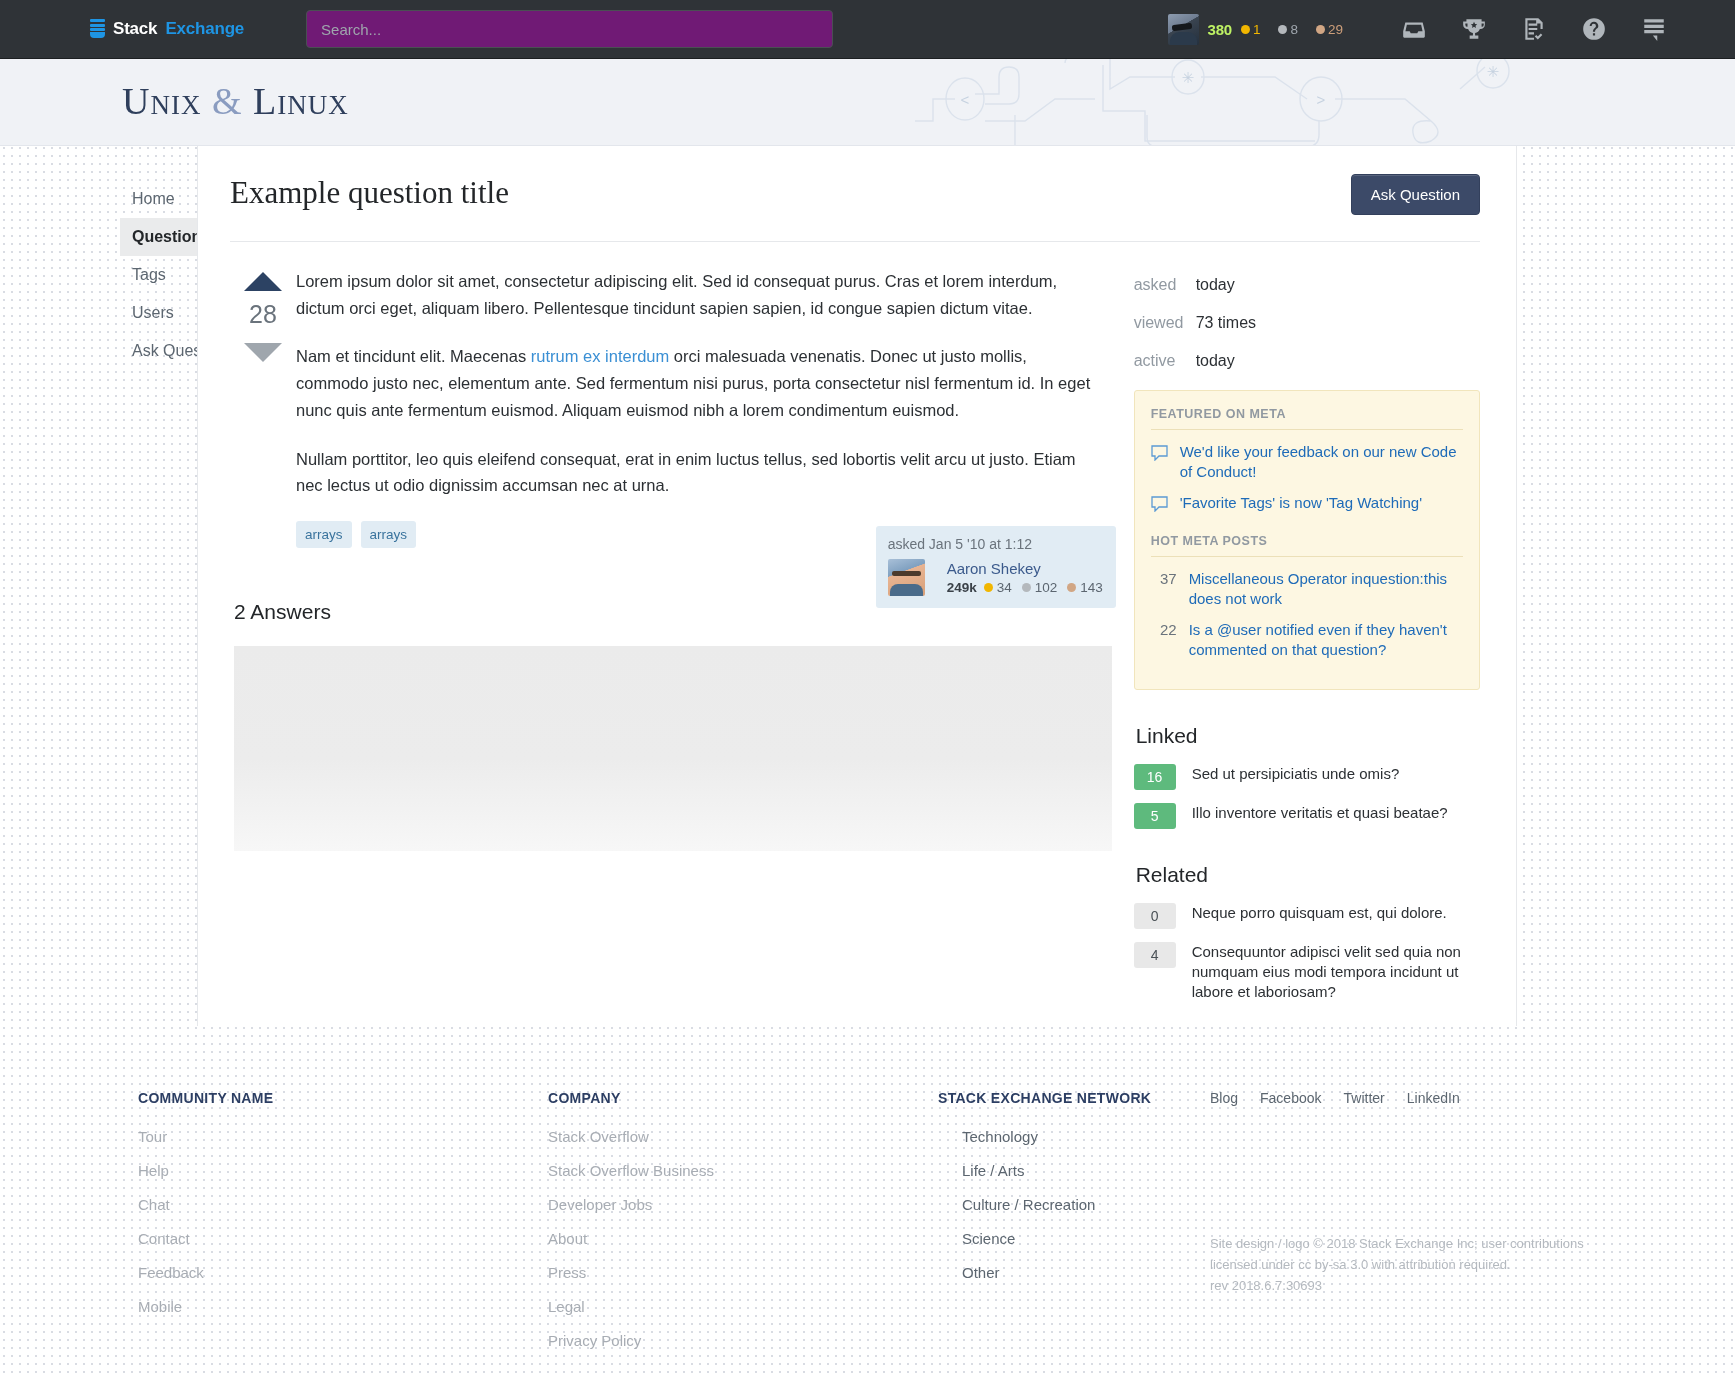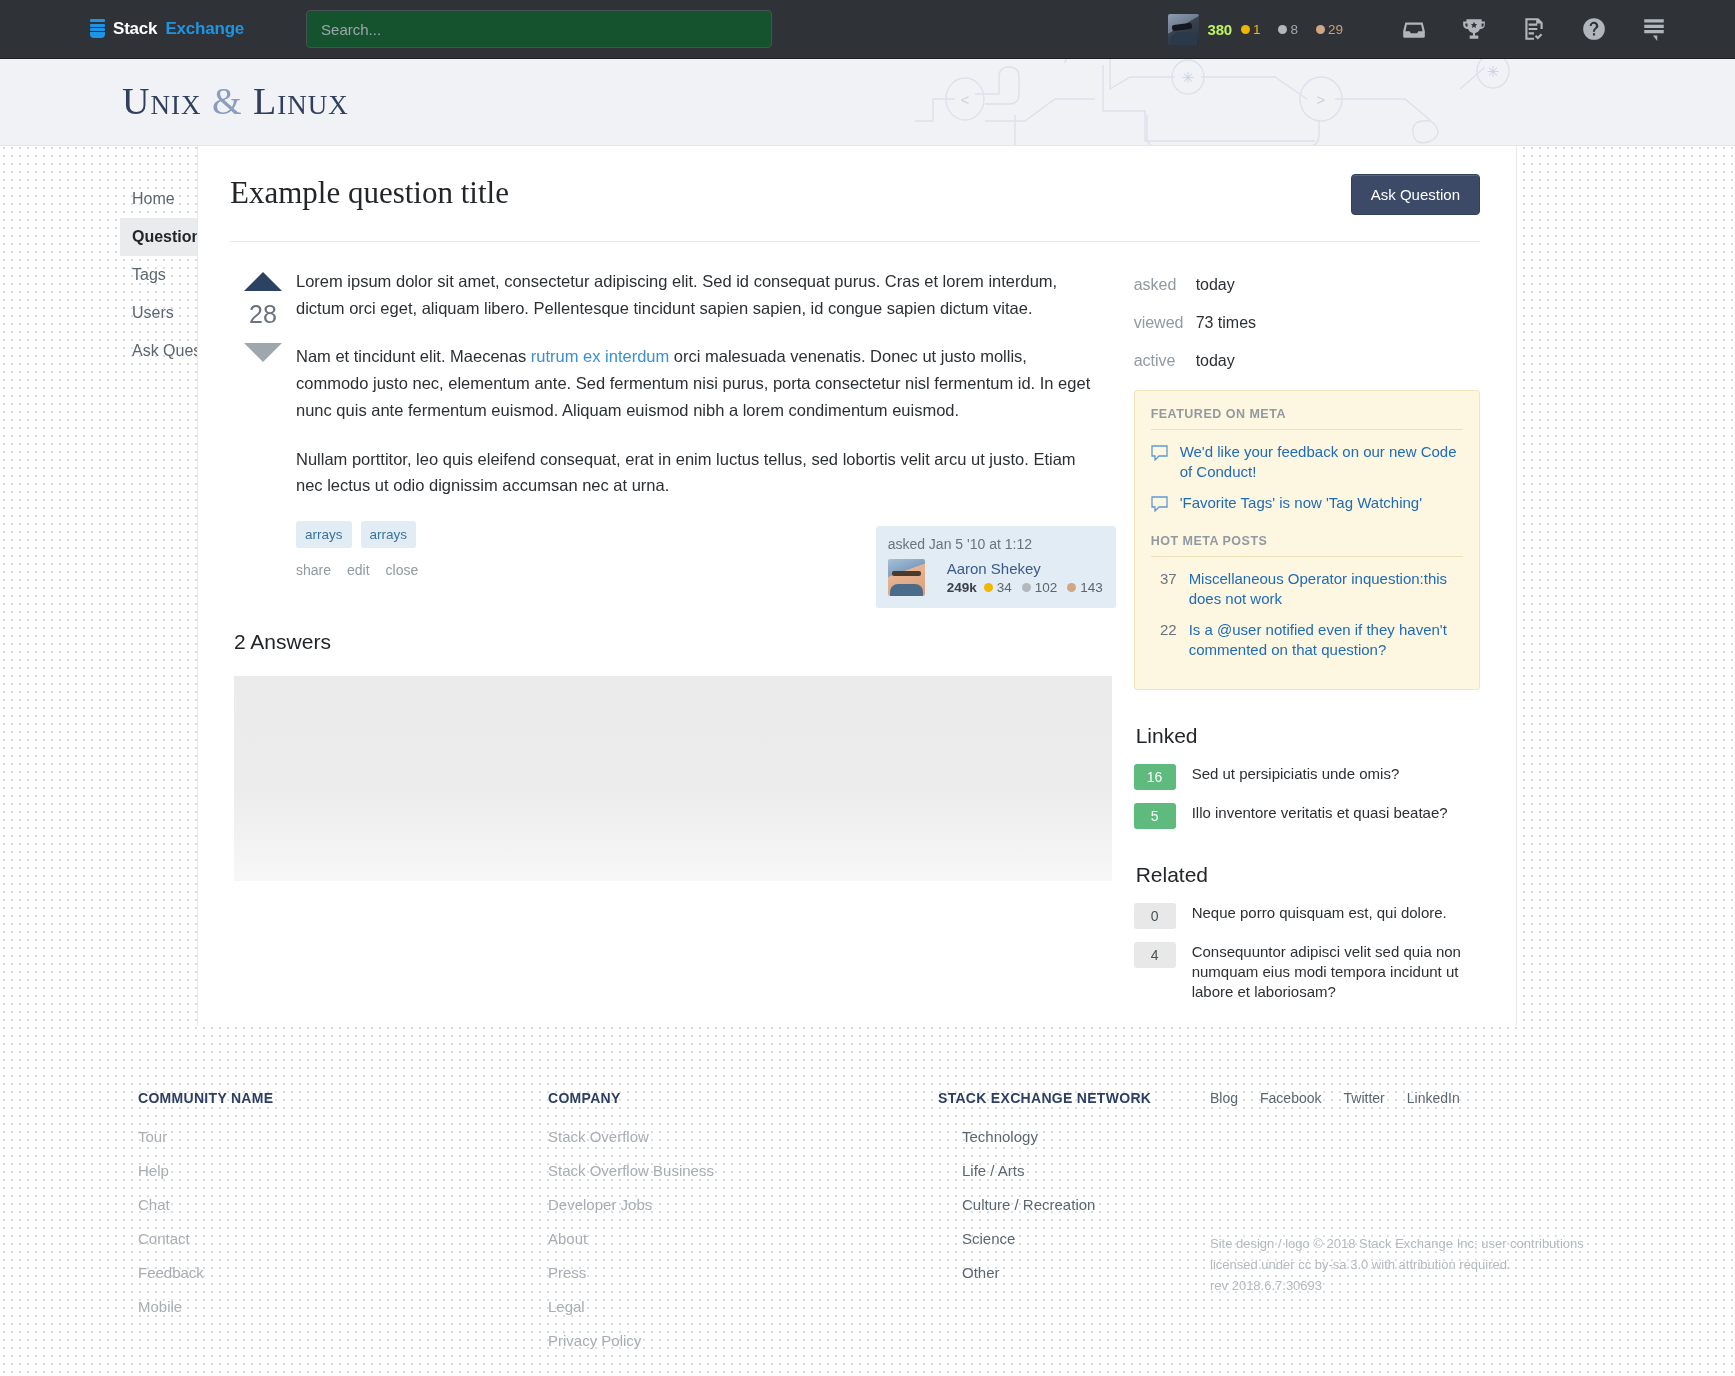--- a/index.html
+++ b/index.html
@@ -53,23 +53,23 @@
   .se-logo .stack-glyph i:nth-child(2){ top: 4.5px; }
   .se-logo .stack-glyph i:nth-child(3){ top: 9px; }
   .se-logo .stack-glyph i:nth-child(4){
     top: 13px; width: 15px; height: 6px; border-radius: 0 0 4px 4px;
   }
   .se-logo .w-stack { color: #ffffff; }
   .se-logo .w-exchange { color: #1e95e4; }
 
   .search-box {
     margin-left: 62px;
-    width: 466px;
+    width: 527px;
     height: 38px;
-    background: #14532d;
+    background: #701a75;
     border: 1px solid #4a4f53;
     border-radius: 4px;
     color: #9fa6ad;
     font-size: 15px;
     padding: 0 14px;
     outline: none;
     font-family: "Liberation Sans", sans-serif;
   }
   .search-box::placeholder { color: #9fa6ad; }
 
@@ -426,25 +426,20 @@
               <div class="qtext">
                 <p>Lorem ipsum dolor sit amet, consectetur adipiscing elit. Sed id consequat purus. Cras et lorem interdum, dictum orci eget, aliquam libero. Pellentesque tincidunt sapien sapien, id congue sapien dictum vitae.</p>
                 <p><span>Nam et tincidunt elit. Maecenas </span><a class="inline" href="#">rutrum ex interdum</a><span> orci malesuada venenatis. Donec ut justo mollis, commodo justo nec, elementum ante. Sed fermentum nisi purus, porta consectetur nisl fermentum id. In eget nunc quis ante fermentum euismod. Aliquam euismod nibh a lorem condimentum euismod.</span></p>
                 <p>Nullam porttitor, leo quis eleifend consequat, erat in enim luctus tellus, sed lobortis velit arcu ut justo. Etiam nec lectus ut odio dignissim accumsan nec at urna.</p>
 
                 <div class="tags-row">
                   <span class="tag">arrays</span>
                   <span class="tag">arrays</span>
                 </div>
 
-                <div class="post-menu">
-                  <span>share</span>
-                  <span>edit</span>
-                  <span>close</span>
-                </div>
               </div>
             </div>
 
             <div class="post-signature" style="top:284px;">
               <div class="sig-when">asked Jan 5 '10 at 1:12</div>
               <div class="sig-row">
                 <div class="avatar-md"></div>
                 <div>
                   <div class="sig-name">Aaron Shekey</div>
                   <div class="sig-stats">

